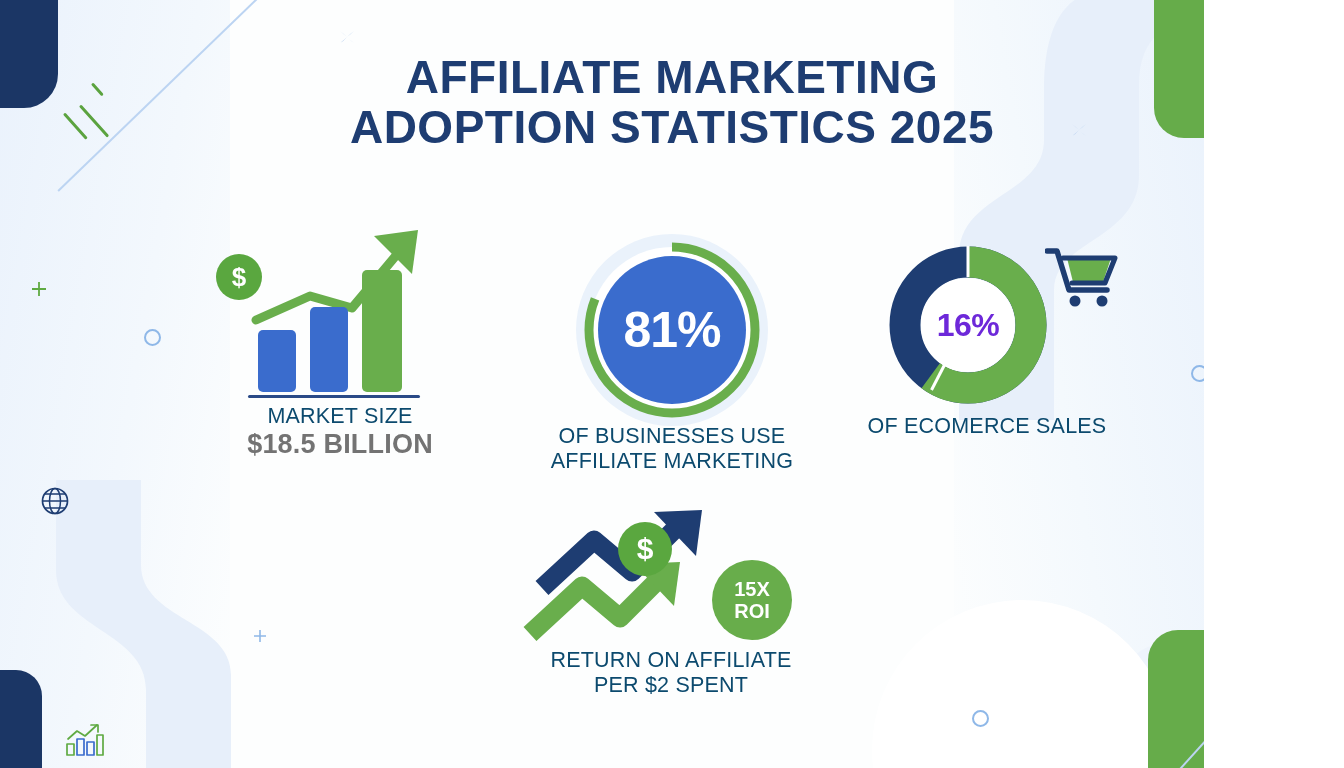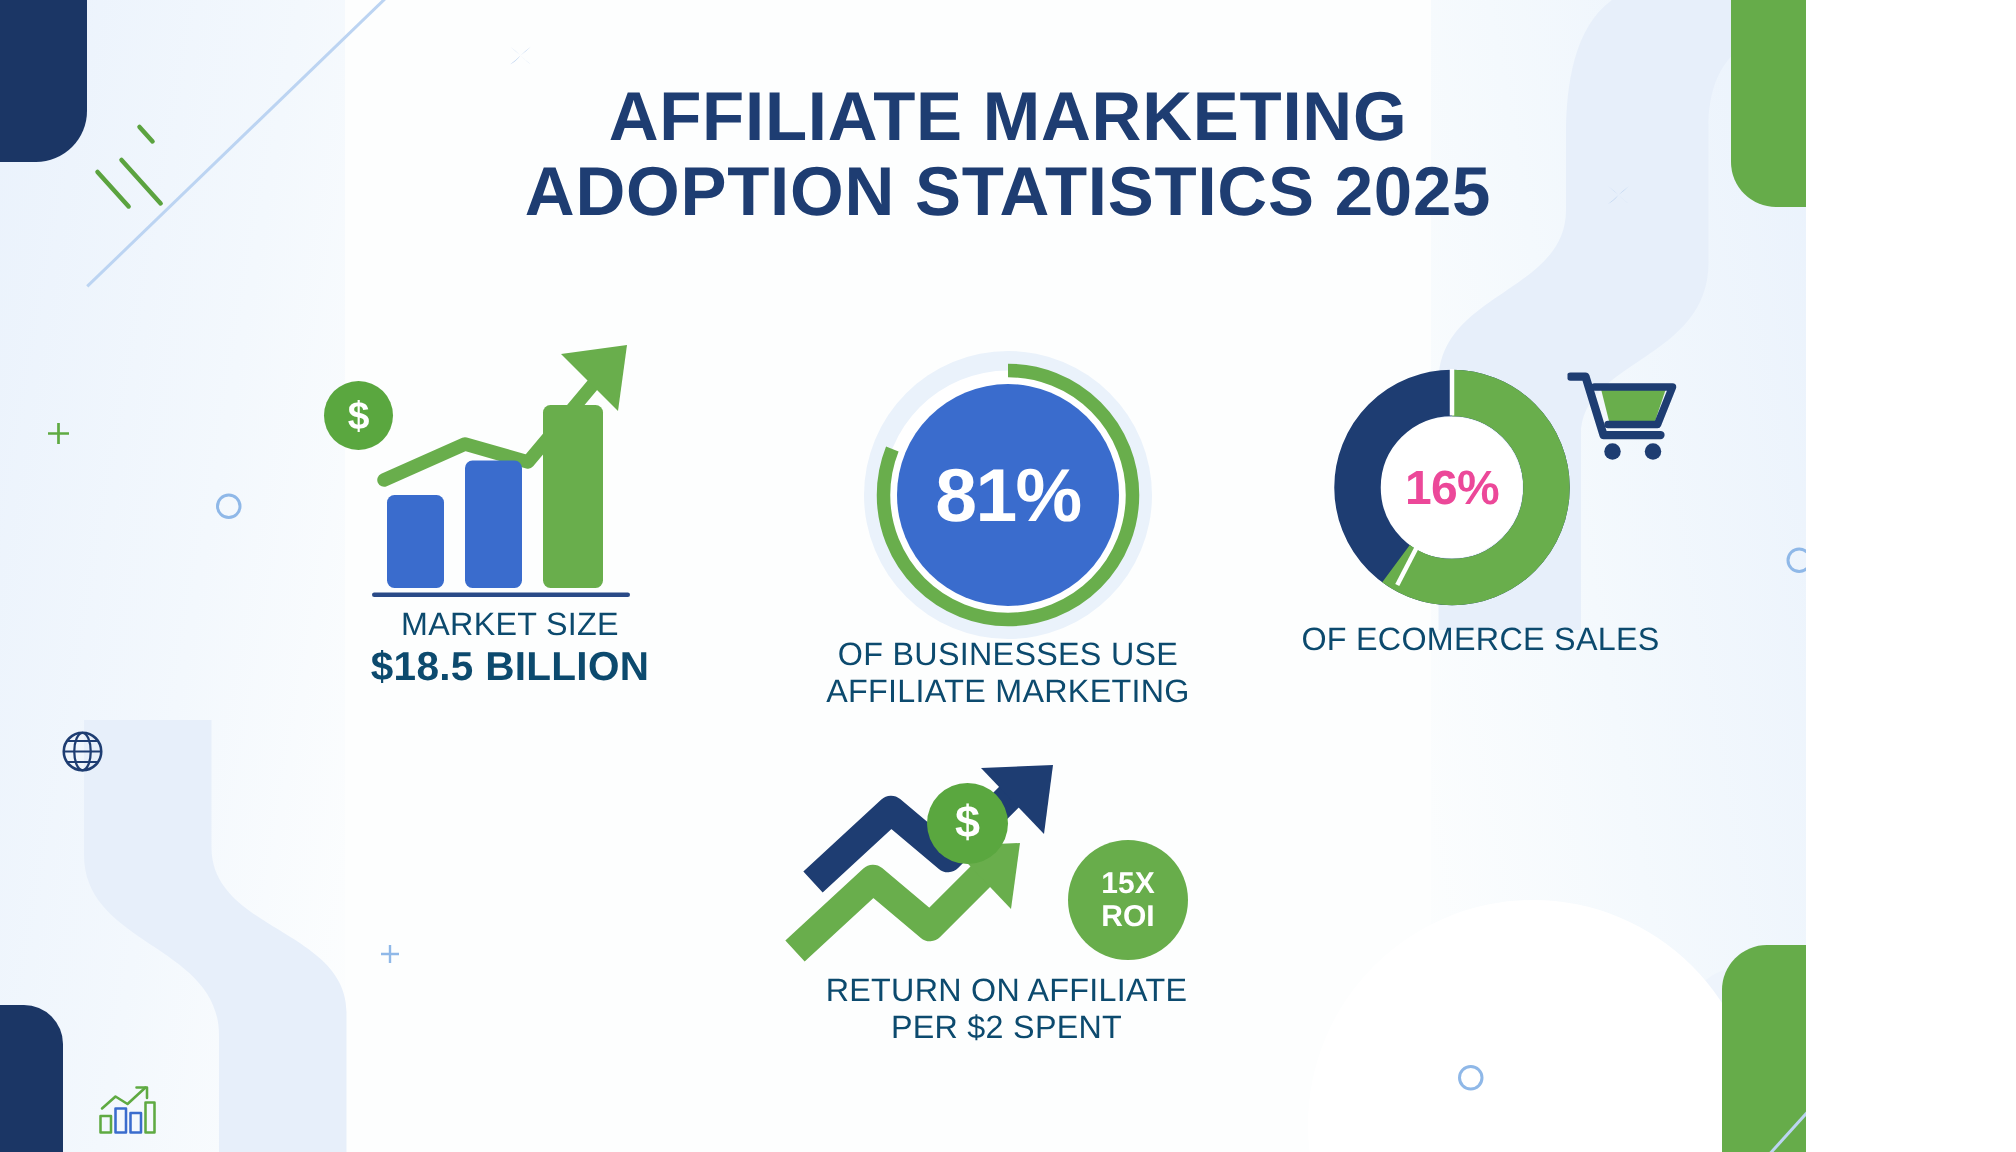--- a/index.html
+++ b/index.html
@@ -118,21 +118,21 @@
     position: absolute;
     text-align: center;
   }
   .stat-caption {
     color: #0c4a6e;
     font-size: 21.5px;
     line-height: 25px;
     letter-spacing: 0.2px;
   }
   .stat-value-green {
-    color: #0c4a6e;
+    color: #737373;
     font-size: 27px;
     font-weight: bold;
     line-height: 30px;
     letter-spacing: 0.2px;
   }
 
   
   #stat-market { left: 200px; top: 224px; width: 280px; }
   #stat-market .art { position: relative; height: 180px; }
 
@@ -204,21 +204,21 @@
   .donut-hole {
     position: absolute;
     left: 50%; top: 50%;
     transform: translate(-50%, -50%);
     width: 94px; height: 94px;
     border-radius: 50%;
     background: #ffffff;
     display: flex;
     align-items: center;
     justify-content: center;
-    color: #ec4899;
+    color: #6d28d9;
     font-weight: bold;
     font-size: 32px;
     letter-spacing: -0.5px;
   }
 
   
   #stat-roi { left: 498px; top: 508px; width: 346px; }
   #stat-roi .art { position: relative; height: 140px; }
   .roi-badge {
     position: absolute;

